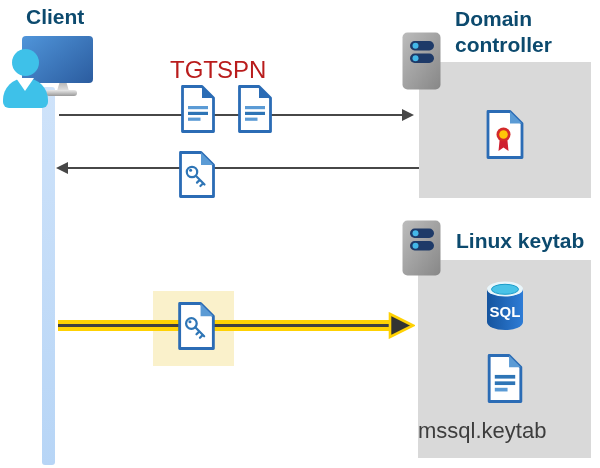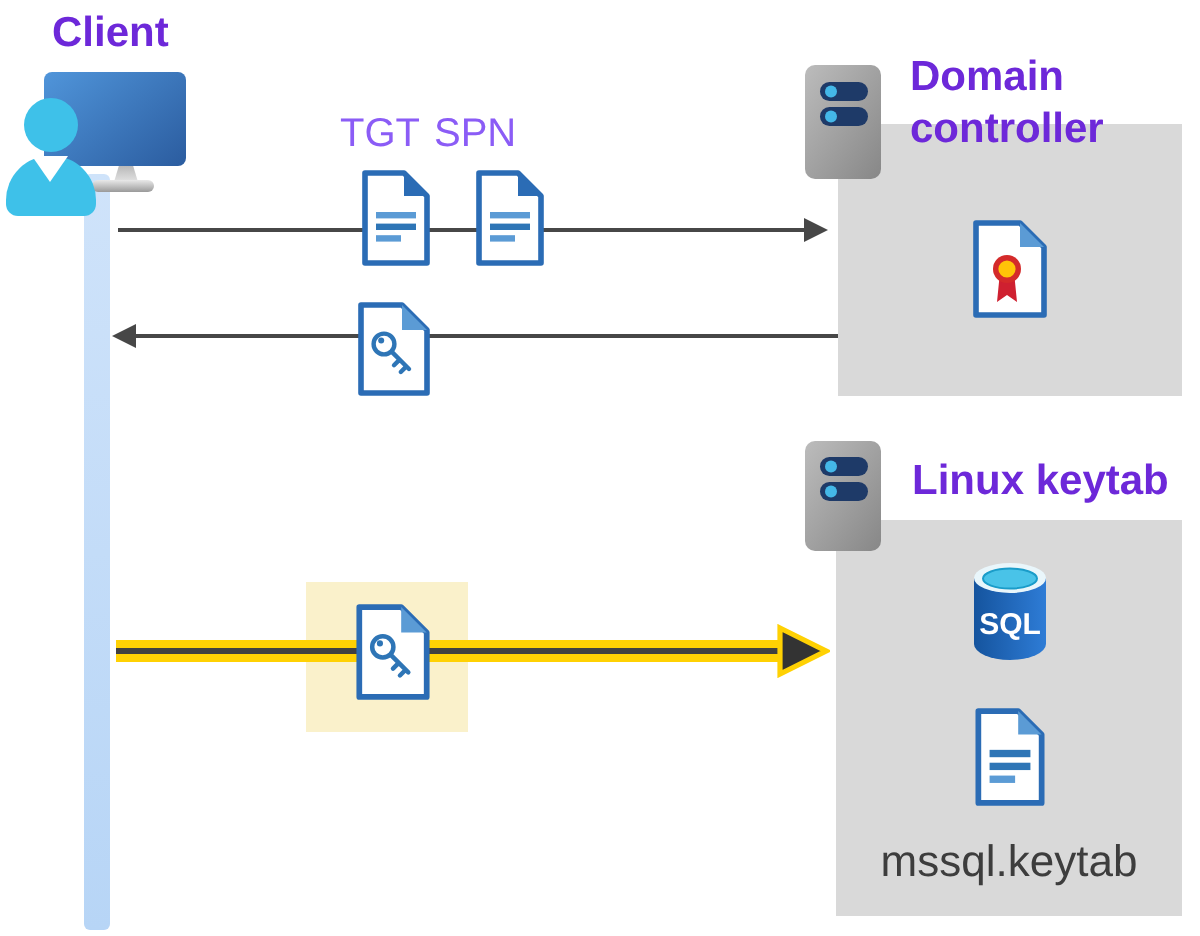--- a/index.html
+++ b/index.html
@@ -1,21 +1,21 @@
 <!DOCTYPE html>
 <html><head>
 <meta charset="utf-8">
 <style>
   html,body{margin:0;padding:0;background:#fff;}
   #canvas{position:relative;width:600px;height:468px;background:#ffffff;overflow:hidden;
           font-family:"Liberation Sans",sans-serif;}
   .abs{position:absolute;}
-  .node-label{font-weight:bold;font-size:21px;color:#6d28d9;line-height:26px;}
-  .ticket-label{font-size:20px;color:#8b5cf6;text-align:left;}
-  .file-label{font-size:22px;color:#3d3d3d;text-align:center;}
+  .node-label{font-weight:bold;font-size:21px;color:#0c4a6e;line-height:26px;}
+  .ticket-label{font-size:24px;color:#b91c1c;text-align:left;}
+  .file-label{font-size:22px;color:#3d3d3d;}
   .panel{background:#d9d9d9;}
   .thin-line{height:2px;background:#474747;}
   .ah-right{width:0;height:0;border-top:6px solid transparent;border-bottom:6px solid transparent;
             border-left:12px solid #474747;}
   .ah-left{width:0;height:0;border-top:6px solid transparent;border-bottom:6px solid transparent;
            border-right:12px solid #474747;}
   .monitor{background:linear-gradient(140deg,#5095da 0%,#2b5c9f 100%);border-radius:4px;}
   .stand-neck{background:linear-gradient(#b9b9b9,#e3e3e3);
               clip-path:polygon(20% 0,80% 0,100% 100%,0 100%);}
   .stand-base{background:linear-gradient(#e9e9e9,#9a9a9a);border-radius:3px;}
@@ -145,17 +145,17 @@
     <path d="M3.5 1.5 H23 L34.5 13 V46.5 H3.5 Z" fill="#ffffff" stroke="#2b6cb5" stroke-width="2.8" stroke-linejoin="round"></path>
     <path d="M23 1.5 L34.5 13 H23 Z" fill="#5b9bd5"></path>
     <rect x="9" y="20.5" width="20" height="3.6" fill="#2e75b6"></rect>
     <rect x="9" y="26.8" width="20" height="3.6" fill="#2e75b6"></rect>
     <rect x="9" y="33.1" width="12.5" height="3.6" fill="#5b9bd5"></rect>
   </svg>
 
   <div class="abs node-label" style="left:26px;top:4px;">Client</div>
   <div class="abs ticket-label" style="left:170px;top:56px;width:40px;">TGT</div>
   <div class="abs ticket-label" style="left:217px;top:56px;width:40px;">SPN</div>
-  <div class="abs node-label" style="left:455px;top:6px;width:136px;margin-top:20px;">Domain controller</div>
+  <div class="abs node-label" style="left:455px;top:6px;width:136px;">Domain controller</div>
   <div class="abs node-label" style="left:456px;top:228px;width:140px;">Linux keytab</div>
   <div class="abs file-label" style="left:418px;top:418px;width:173px;">mssql.keytab</div>
 
 </div>
 
 </body></html>

